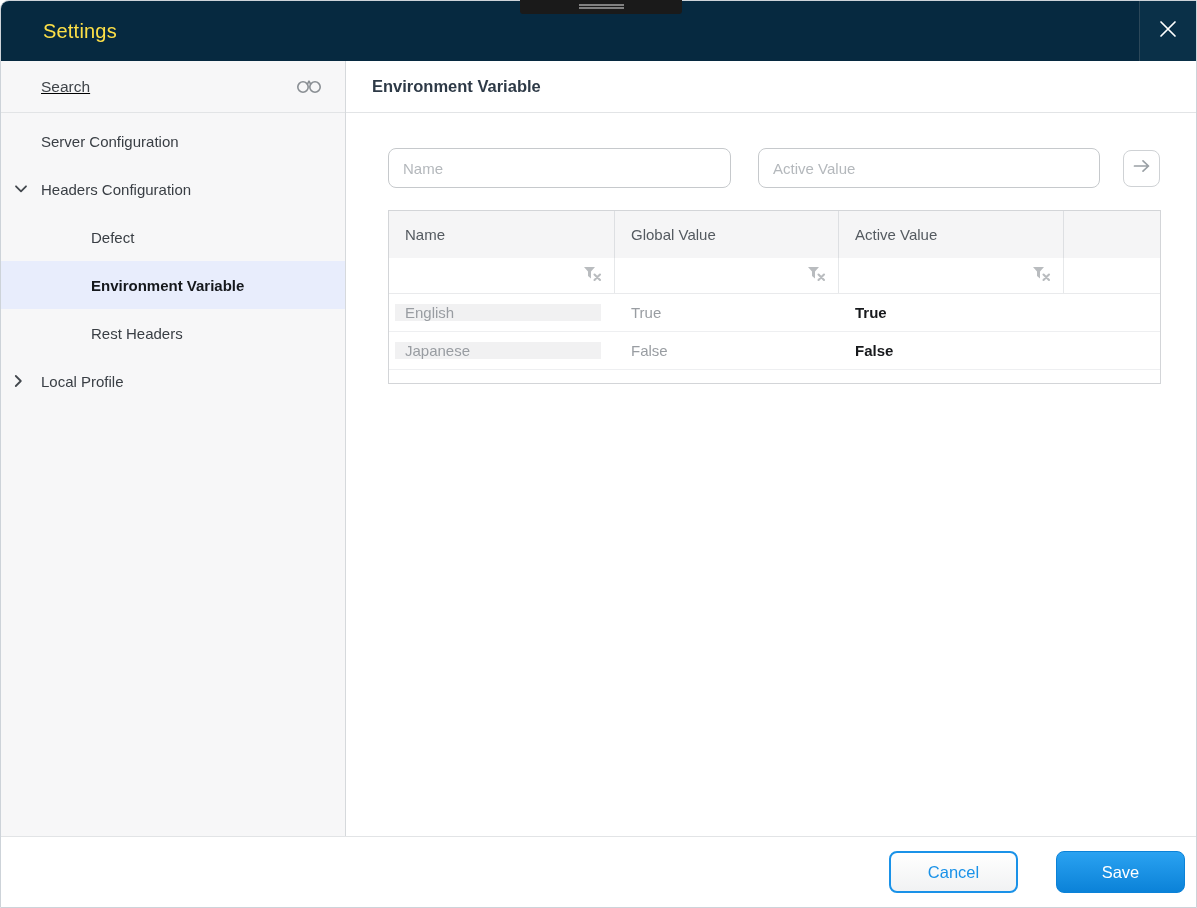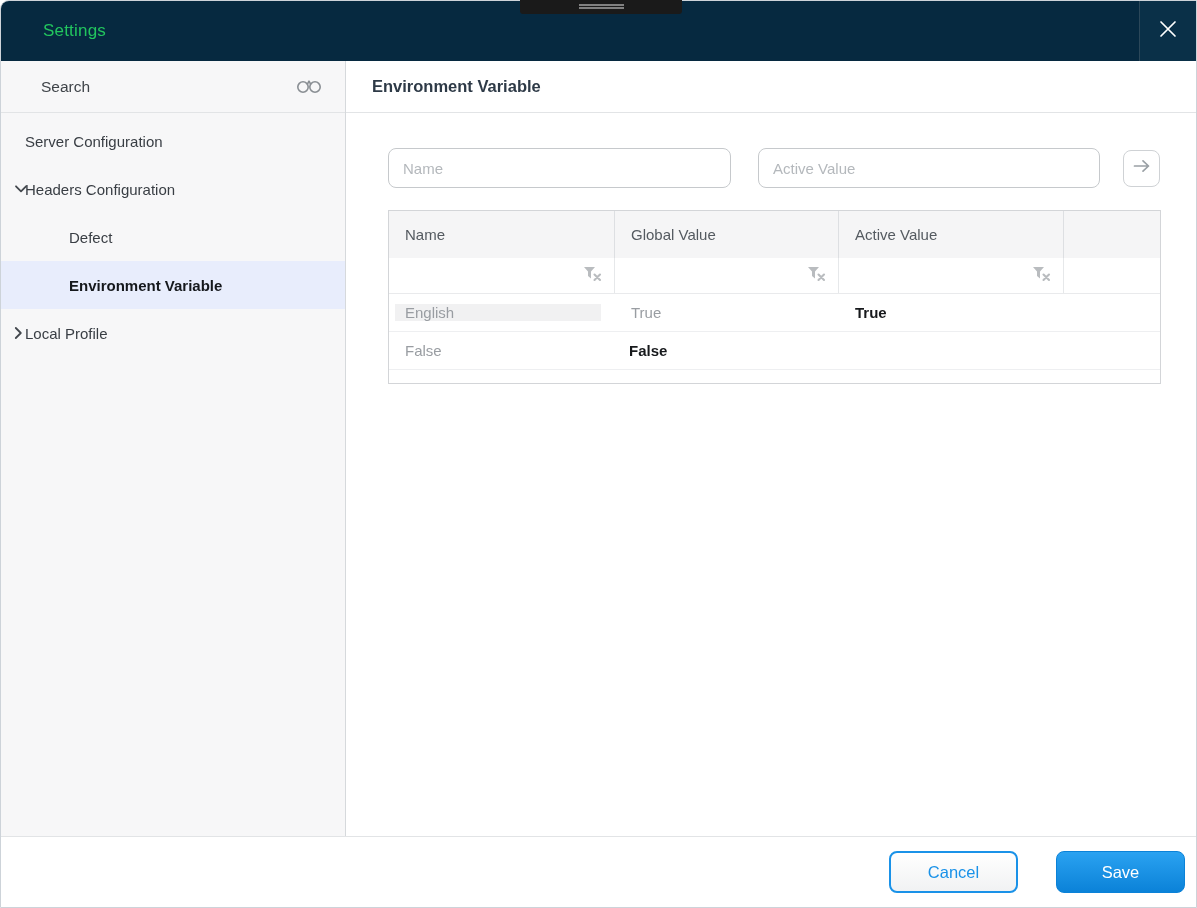--- a/index.html
+++ b/index.html
@@ -16,38 +16,38 @@
   .notch { position: absolute; left: 520px; top: 0; width: 162px; height: 14px;
     background: #1a1a1a; border-radius: 0 0 3px 3px; z-index: 20;
     display: flex; flex-direction: column; align-items: center; justify-content: flex-start;
     padding-top: 4px; gap: 1px; }
   .notch .bar { width: 45px; height: 2px; background: #808080; }
 
   
   .hdr { height: 60px; background: #062940; display: flex; align-items: stretch;
     flex: 0 0 auto; }
   .hdr-title { flex: 1; display: flex; align-items: center; padding-left: 42px;
-    color: #22c55e; font-size: 17px; letter-spacing: .2px; }
+    color: #fde047; font-size: 20px; letter-spacing: .2px; }
   .close-btn { width: 57px; display: flex; align-items: center; justify-content: center;
     border-left: 1px solid #2b4759; background: #0a3048; cursor: pointer; }
 
   
   .body { flex: 1; display: flex; min-height: 0; }
 
   
   .sidebar { width: 345px; flex: 0 0 345px; background: #f7f7f8;
     border-right: 1px solid #d6d9dc; display: flex; flex-direction: column; }
   .search-row { height: 52px; flex: 0 0 52px; border-bottom: 1px solid #e2e4e6;
-    display: flex; align-items: center; padding: 0 22px 0 40px; cursor: pointer; }
+    display: flex; align-items: center; padding: 0 22px 0 40px; cursor: pointer; text-decoration: underline; }
   .search-label { flex: 1; font-size: 15.5px; font-weight: 500; color: #3f4449; }
   .nav { padding-top: 4px; }
   .nav-item { position: relative; height: 48px; display: flex; align-items: center;
     font-size: 15px; color: #393e44; cursor: pointer; }
-  .nav-item.lvl1 { padding-left: 24px; }
-  .nav-item.lvl2 { padding-left: 68px; }
+  .nav-item.lvl1 { padding-left: 40px; }
+  .nav-item.lvl2 { padding-left: 90px; }
   .nav-item .chev { position: absolute; left: 13px; top: 50%; transform: translateY(-50%);
     display: flex; }
   .nav-item.selected { background: #e8edfc; font-weight: 700; color: #15181c; }
 
   
   .main { flex: 1; display: flex; flex-direction: column; background: #fff; min-width: 0; }
   .main-title-row { height: 52px; flex: 0 0 52px; border-bottom: 1px solid #e2e4e6;
     display: flex; align-items: center; padding-left: 26px; }
   .main-title { font-size: 16.5px; font-weight: 700; color: #2e3a47; }
   .content { padding: 35px 36px 14px 42px; }
@@ -145,20 +145,23 @@
               </svg>
             </span>
             <span>Headers Configuration</span>
           </div>
           <div class="nav-item lvl2">
             <span>Defect</span>
           </div>
           <div class="nav-item lvl2 selected">
             <span>Environment Variable</span>
           </div>
+          <div class="nav-item lvl2">
+            <span>Rest Headers</span>
+          </div>
           <div class="nav-item lvl1">
             <span class="chev">
               <svg width="9" height="14" viewBox="0 0 9 14">
                 <path d="M1.8 2 L6.8 7 L1.8 12" stroke="#43484e" stroke-width="1.8" fill="none" stroke-linecap="round" stroke-linejoin="round"></path>
               </svg>
             </span>
             <span>Local Profile</span>
           </div>
         </div>
       </div>
@@ -222,20 +225,23 @@
             <div class="g-row g-data">
               <div class="cell c-name">
                 <span class="name-chip">English</span>
               </div>
               <div class="cell c-global val-gray">True</div>
               <div class="cell c-active val-bold">True</div>
               <div class="cell c-last"></div>
             </div>
 
             <div class="g-row g-data">
+              <div class="cell c-name">
+                <span class="name-chip">Japanese</span>
+              </div>
               <div class="cell c-global val-gray">False</div>
               <div class="cell c-active val-bold">False</div>
               <div class="cell c-last"></div>
             </div>
 
             <div class="g-empty"></div>
           </div>
 
         </div>
       </div>

